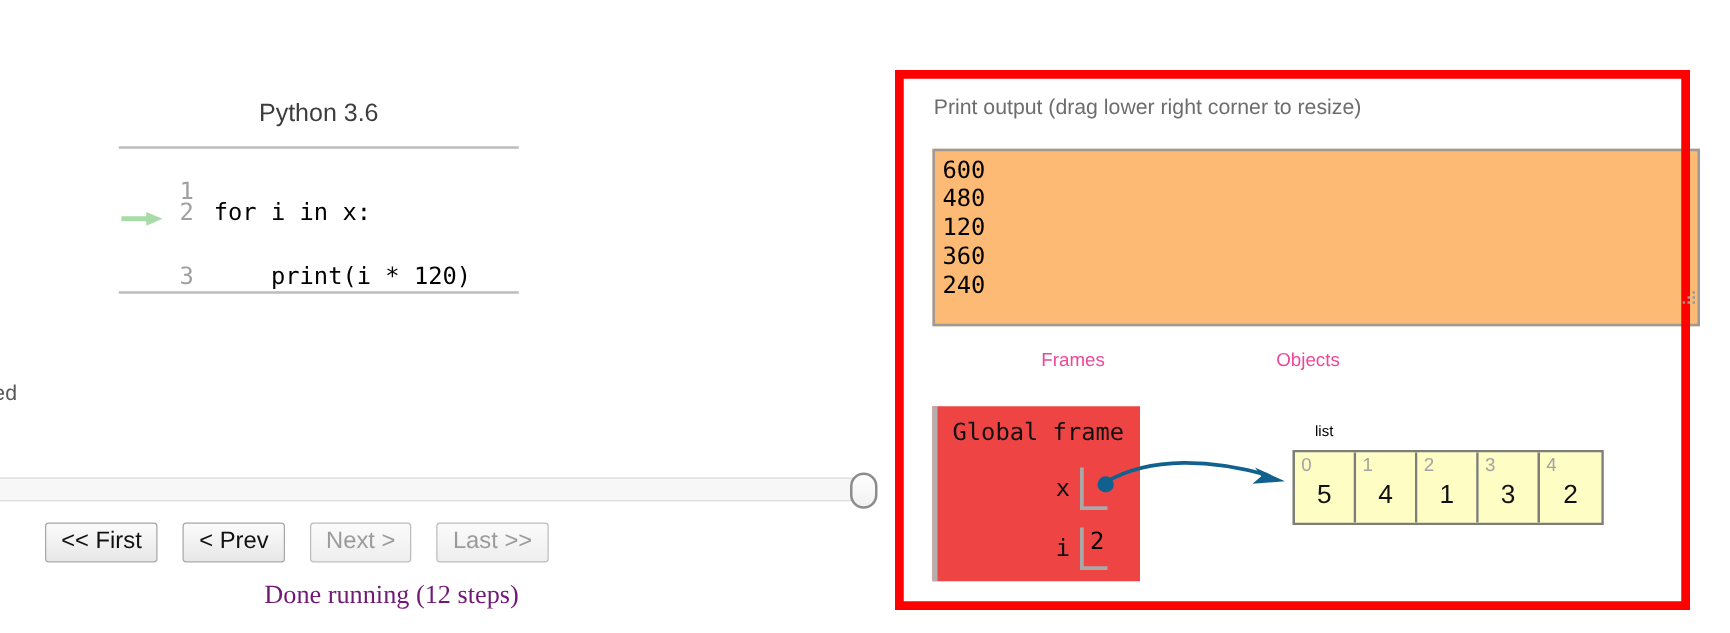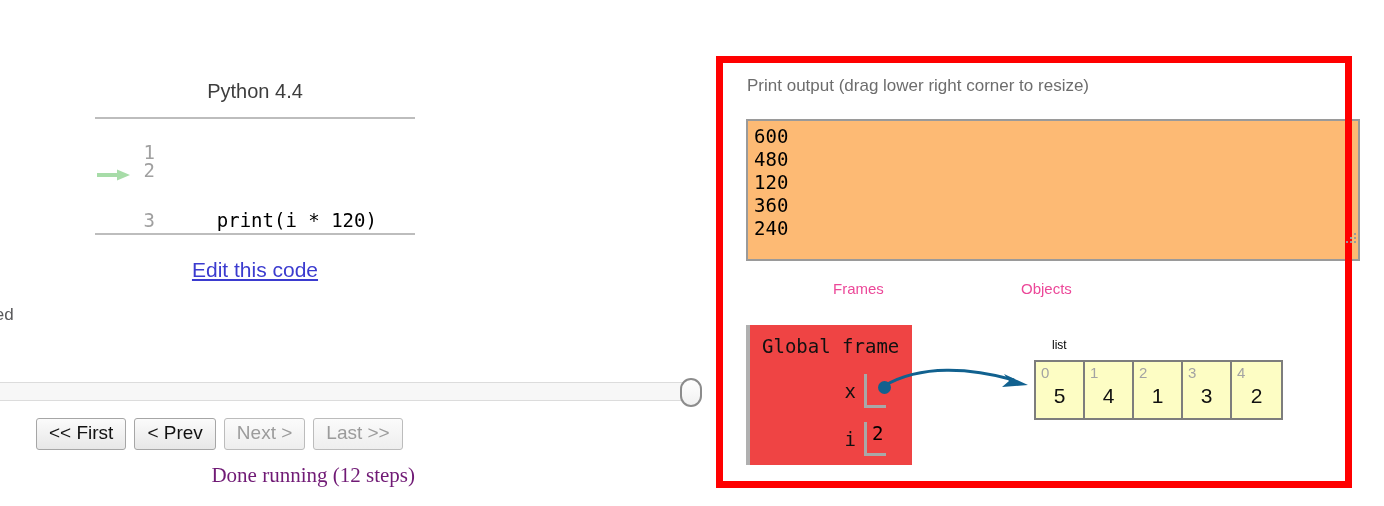--- a/index.html
+++ b/index.html
@@ -128,21 +128,21 @@
     background: linear-gradient(#ffffff, #f1f1f1);
     box-sizing: border-box;
     cursor: pointer;
   }
 
   #button-row {
     position: absolute;
     left: 36px;
     top: 418px;
     display: flex;
-    gap: 8px;
+    gap: 20px;
   }
   .nav-button {
     font-family: "Liberation Sans", sans-serif;
     font-size: 19px;
     padding: 3px 12px 5px 12px;
     border: 1px solid #a6a6a6;
     border-radius: 3px;
     background: linear-gradient(#fbfbfb, #e7e7e7);
     color: #111111;
     cursor: pointer;
@@ -342,47 +342,47 @@
     font-size: 21px;
     color: #111111;
     font-family: "Liberation Sans", sans-serif;
   }
 </style>
 </head>
 <body>
 
 <div id="left-panel">
 
-  <div id="python-version">Python 4.4</div>
+  <div id="python-version">Python 3.6</div>
 
   <div id="code-block">
 
     <div class="code-line">
       <div class="code-arrow-cell"></div>
       <div class="lineno">1</div>
     </div>
 
     <div class="code-line">
       <div class="code-arrow-cell">
         <svg class="arrow-glyph" viewBox="0 0 34 14">
           <path d="M0 5 H20 V1.5 L33 7 L20 12.5 V9 H0 Z" fill="#a7dca8"></path>
         </svg>
       </div>
       <div class="lineno">2</div>
+      <div class="code-text">for i in x:</div>
     </div>
 
     <div class="code-line">
       <div class="code-arrow-cell"></div>
       <div class="lineno">3</div>
       <div class="code-text">    print(i * 120)</div>
     </div>
 
   </div>
 
-  <div id="edit-link">Edit this code</div>
 
   <div class="legend-label" id="legend-executed">cuted</div>
 
   <div id="slider-wrap">
     <div id="slider-track"></div>
     <div id="slider-handle"></div>
   </div>
 
   <div id="button-row">
     <button class="nav-button">&lt;&lt; First</button>

